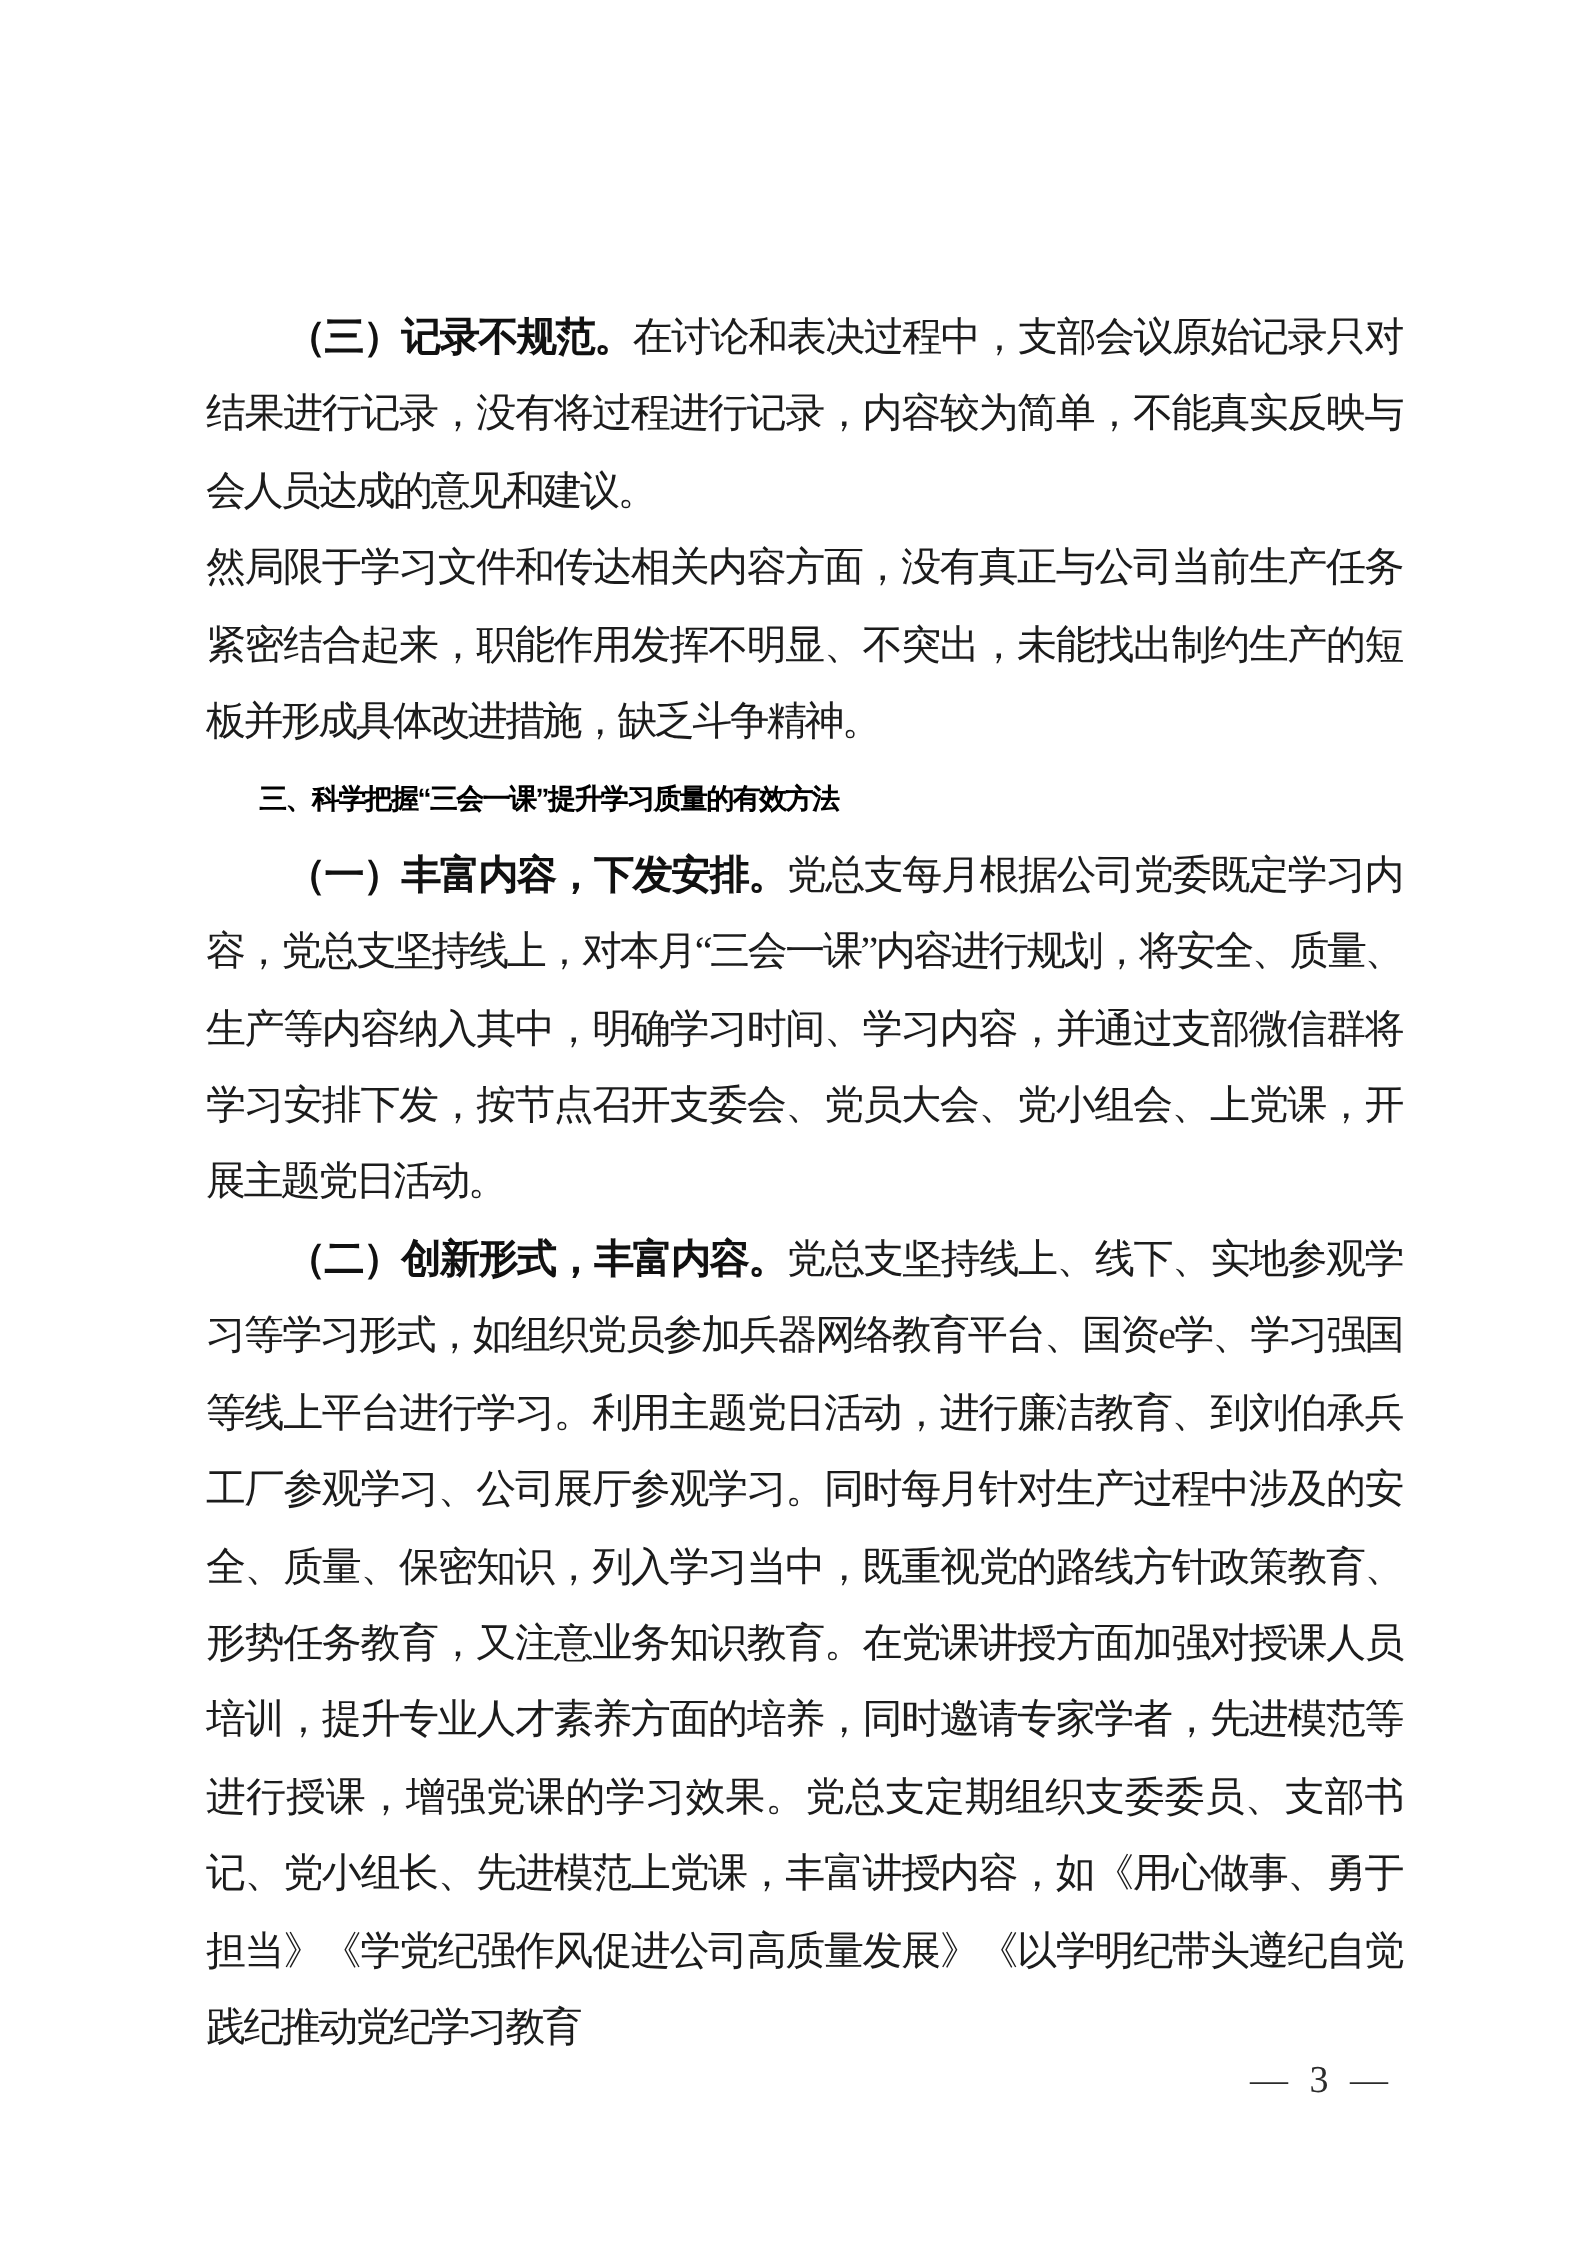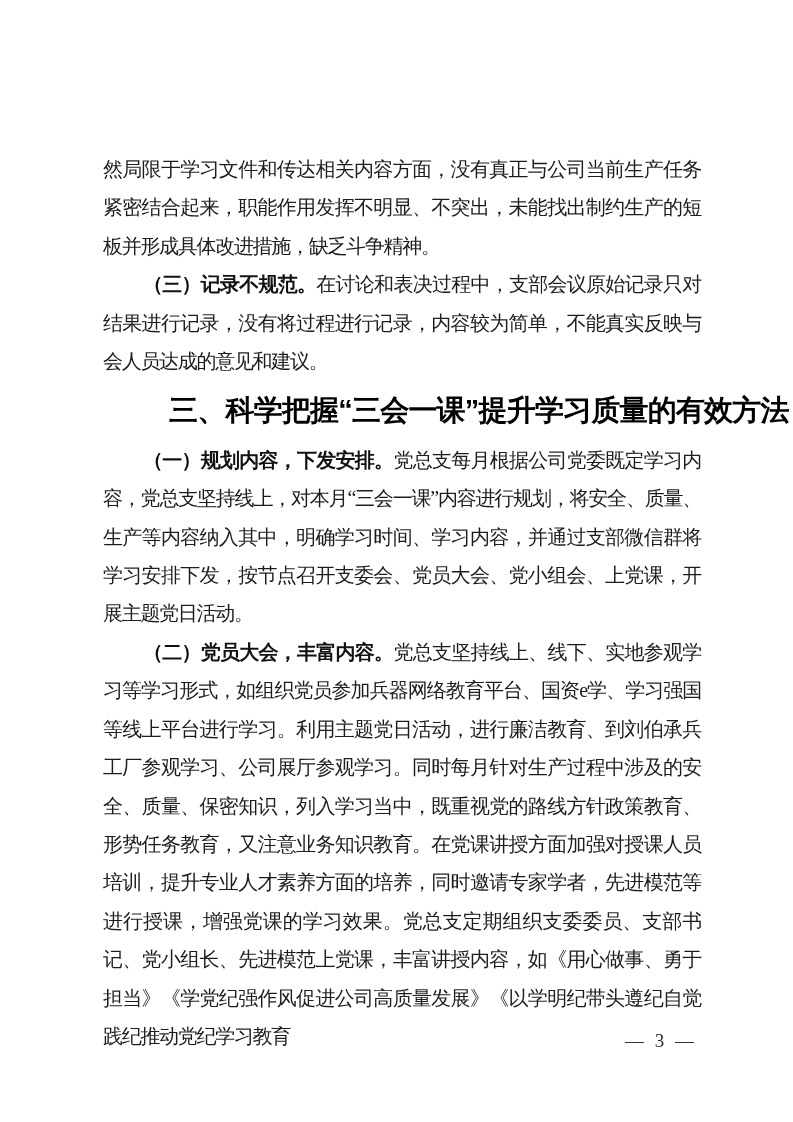--- a/index.html
+++ b/index.html
@@ -32,23 +32,23 @@
     text-indent: 2em;
   }
   .para.continuation {
     text-indent: 0;
   }
   .lead {
     font-weight: bold;
     color: #111111;
   }
   .heading {
-    margin: 11px;
+    margin: 0;
     font-family: "Liberation Sans", "DejaVu Sans", sans-serif;
-    font-size: 29px;
+    font-size: 14px;
     font-weight: bold;
     line-height: 38.4px;
     letter-spacing: -0.8px;
     color: #000000;
     text-indent: 1.9em;
     white-space: nowrap;
   }
   .page-number {
     position: absolute;
     top: 1030px;
@@ -58,26 +58,26 @@
     letter-spacing: 3px;
     color: #2b2b2b;
   }
 </style>
 </head>
 <body>
 
 <div class="page">
   <div class="content">
 
+    <p class="para"><span class="lead">（三）记录不规范。</span><span>在讨论和表决过程中，支部会议原始记录只对结果进行记录，没有将过程进行记录，内容较为简单，不能真实反映与会人员达成的意见和建议。</span></p>
+
     <p class="para continuation"><span>然局限于学习文件和传达相关内容方面，没有真正与公司当前生产任务紧密结合起来，职能作用发挥不明显、不突出，未能找出制约生产的短板并形成具体改进措施，缺乏斗争精神。</span></p>
-
-    <p class="para"><span class="lead">（三）记录不规范。</span><span>在讨论和表决过程中，支部会议原始记录只对结果进行记录，没有将过程进行记录，内容较为简单，不能真实反映与会人员达成的意见和建议。</span></p>
 
     <h2 class="heading">三、科学把握“三会一课”提升学习质量的有效方法</h2>
 
-    <p class="para"><span class="lead">（一）规划内容，下发安排。</span><span>党总支每月根据公司党委既定学习内容，党总支坚持线上，对本月“三会一课”内容进行规划，将安全、质量、生产等内容纳入其中，明确学习时间、学习内容，并通过支部微信群将学习安排下发，按节点召开支委会、党员大会、党小组会、上党课，开展主题党日活动。</span></p>
+    <p class="para"><span class="lead">（一）丰富内容，下发安排。</span><span>党总支每月根据公司党委既定学习内容，党总支坚持线上，对本月“三会一课”内容进行规划，将安全、质量、生产等内容纳入其中，明确学习时间、学习内容，并通过支部微信群将学习安排下发，按节点召开支委会、党员大会、党小组会、上党课，开展主题党日活动。</span></p>
 
-    <p class="para"><span class="lead">（二）党员大会，丰富内容。</span><span>党总支坚持线上、线下、实地参观学习等学习形式，如组织党员参加兵器网络教育平台、国资e学、学习强国等线上平台进行学习。利用主题党日活动，进行廉洁教育、到刘伯承兵工厂参观学习、公司展厅参观学习。同时每月针对生产过程中涉及的安全、质量、保密知识，列入学习当中，既重视党的路线方针政策教育、形势任务教育，又注意业务知识教育。在党课讲授方面加强对授课人员培训，提升专业人才素养方面的培养，同时邀请专家学者，先进模范等进行授课，增强党课的学习效果。党总支定期组织支委委员、支部书记、党小组长、先进模范上党课，丰富讲授内容，如《用心做事、勇于担当》《学党纪强作风促进公司高质量发展》《以学明纪带头遵纪自觉践纪推动党纪学习教育</span></p>
+    <p class="para"><span class="lead">（二）创新形式，丰富内容。</span><span>党总支坚持线上、线下、实地参观学习等学习形式，如组织党员参加兵器网络教育平台、国资e学、学习强国等线上平台进行学习。利用主题党日活动，进行廉洁教育、到刘伯承兵工厂参观学习、公司展厅参观学习。同时每月针对生产过程中涉及的安全、质量、保密知识，列入学习当中，既重视党的路线方针政策教育、形势任务教育，又注意业务知识教育。在党课讲授方面加强对授课人员培训，提升专业人才素养方面的培养，同时邀请专家学者，先进模范等进行授课，增强党课的学习效果。党总支定期组织支委委员、支部书记、党小组长、先进模范上党课，丰富讲授内容，如《用心做事、勇于担当》《学党纪强作风促进公司高质量发展》《以学明纪带头遵纪自觉践纪推动党纪学习教育</span></p>
 
   </div>
 
   <div class="page-number">— 3 —</div>
 </div>
 
 </body></html>

